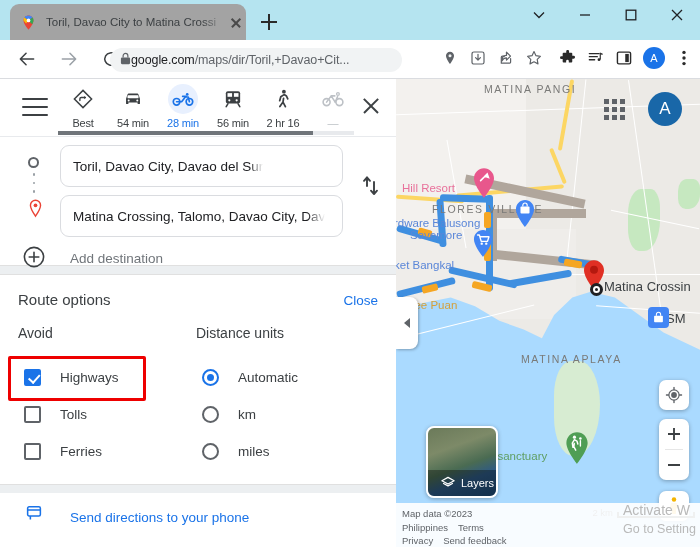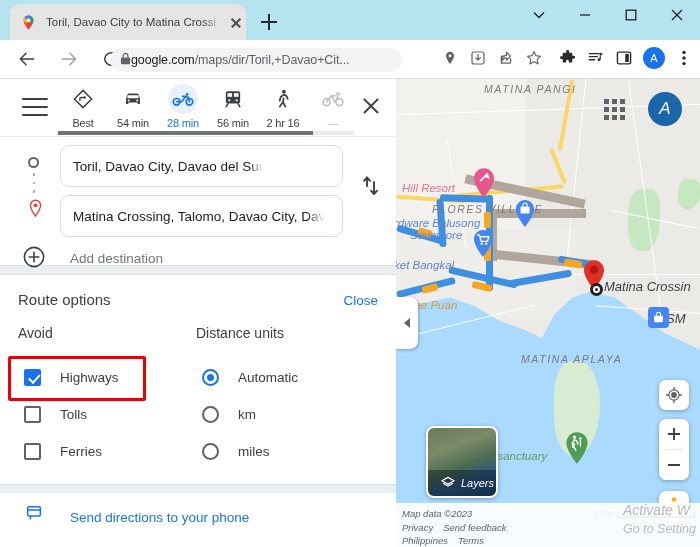--- a/index.html
+++ b/index.html
@@ -11,21 +11,21 @@
   }
   .app { position:relative; width:700px; height:547px; overflow:hidden; }
 
   
   .tabstrip {
     position:absolute; top:0; left:0; width:700px; height:40px;
     background:#b5e4f0;
   }
   .tab {
     position:absolute; left:10px; top:4px; width:236px; height:36px;
-    background:#e5e5e5; border-radius:9px 9px 0 0;
+    background:#a3a3a3; border-radius:9px 9px 0 0;
     display:flex; align-items:center; padding:0 0 0 10px;justify-content:space-between;
   }
   .tab-favicon { width:17px; height:17px; flex:0 0 17px; position:relative; }
   .tab-title {
     flex:1; margin-left:9px; font-size:11.5px; color:#3c4043;
     white-space:nowrap; overflow:hidden; line-height:36px;
     -webkit-mask-image: linear-gradient(to right, #000 87%, transparent 99%);
     mask-image: linear-gradient(to right, #000 87%, transparent 99%);
   }
   .tab-close {
@@ -169,21 +169,21 @@
     border:3px solid #ee0000; border-radius:2px; pointer-events:none;
   }
 
   .ro-foot-sep { height:9px; background:#eceff1; border-top:1px solid #e0e0e0; }
   .sendrow { display:flex; align-items:center; padding:12px 0 0 24px; }
   .sendrow .txt { margin-left:26px; font-size:13.5px; color:#1a73e8; }
 
   
   .map {
     position:absolute; left:396px; top:79px; width:304px; height:468px;
-    background:#eceae6; overflow:hidden;font-style:italic;
+    background:#eceae6; overflow:hidden;
   }
   .sea {
     position:absolute; left:0; bottom:0; width:304px; height:290px; background:#aadaff;
     clip-path: polygon(0 22%, 8% 16%, 18% 14%, 26% 17%, 34% 22%, 42% 25%, 48% 28%, 52% 20%, 58% 14%,
                        64% 12%, 72% 14%, 80% 20%, 88% 26%, 96% 30%, 100% 32%, 100% 100%, 0 100%);
   }
   .land-label {
     position:absolute; font-size:10.5px; letter-spacing:1.6px; color:#7a7a78;
     white-space:nowrap; font-weight:400;
   }
@@ -751,24 +751,24 @@
     </div>
 
     <div class="scalebar">
       <div class="sl">2 km</div>
       <div class="bar"></div>
     </div>
 
     <div class="attrib">
       <div>Map data ©2023</div>
       <div class="r2">
+        <span>Philippines</span><span>Terms</span>
+      </div>
+      <div class="r2">
         <span>Privacy</span><span>Send feedback</span>
-      </div>
-      <div class="r2">
-        <span>Philippines</span><span>Terms</span>
       </div>
     </div>
 
     <div class="watermark">
       <div>Activate W</div>
       <div class="w2">Go to Setting</div>
     </div>
 
   </div>
 </div>

